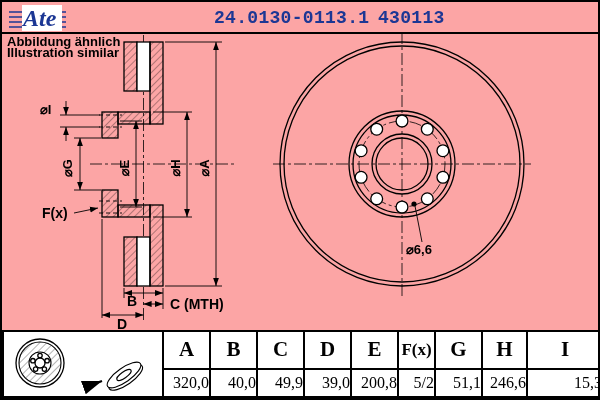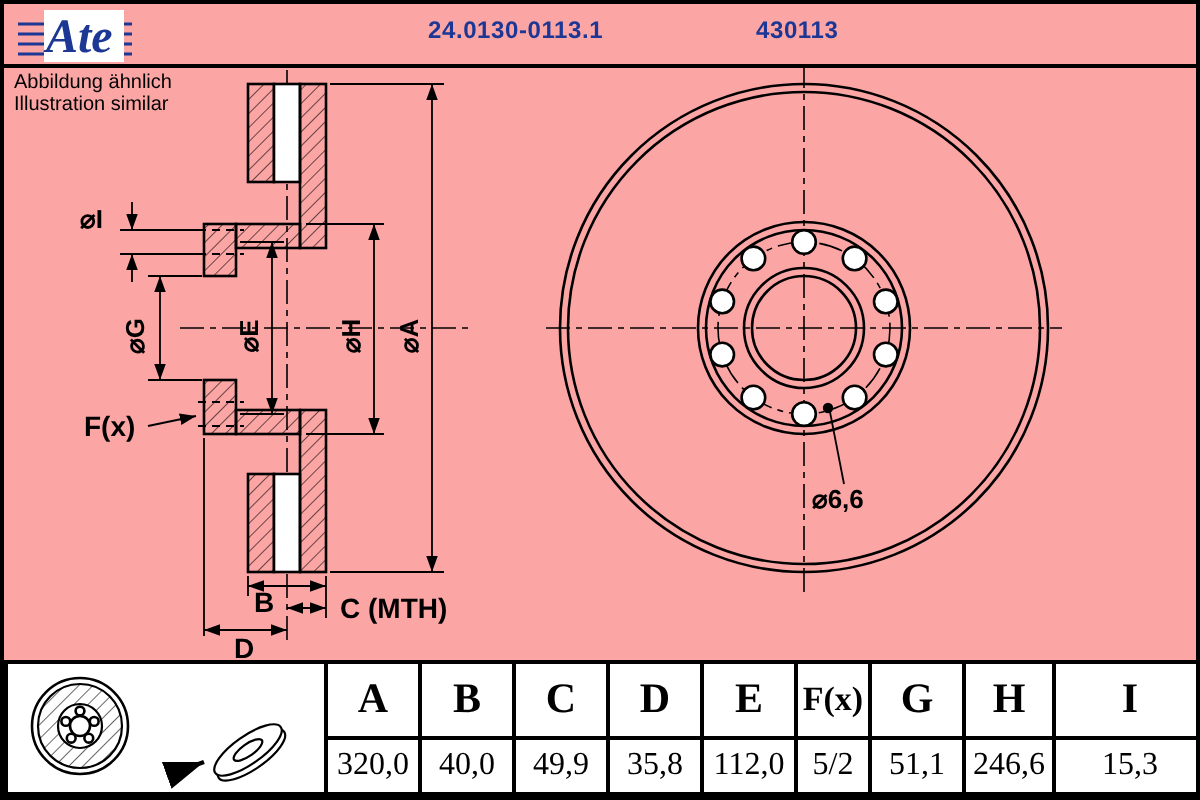--- a/index.html
+++ b/index.html
@@ -1,38 +1,38 @@
 <!DOCTYPE html>
 <html><head>
 <meta charset="utf-8">
 <style>
   * { margin:0; padding:0; box-sizing:border-box; }
   html,body { background:#e8e8e8; }
   body { font-family:"Liberation Sans",sans-serif; }
   .page { position:relative; width:600px; height:400px; background:#fca5a5; border:2px solid #000; overflow:hidden; }
   .hdr-rule { position:absolute; top:30px; left:0; width:100%; height:0; border-top:2px solid #000; z-index:3; }
   .logo-wrap { position:absolute; top:3px; left:6px; z-index:3; }
-  .pn { position:absolute; top:6px; font-weight:bold; font-size:12px; color:#1c3794; letter-spacing:.3px; z-index:3;
-        font-family:Liberation Sans, sans-serif; }
+  .pn { position:absolute; top:6px; font-weight:bold; font-size:18px; color:#1c3794; letter-spacing:.3px; z-index:3;
+        font-family:Liberation Mono, monospace; }
   .pn1 { left:212px; }
   .pn2 { left:376px; }
-  .note { position:absolute; top:34px; left:5px; font-size:10px; font-weight:normal; line-height:11px; color:#000; z-index:3; }
+  .note { position:absolute; top:34px; left:5px; font-size:13px; font-weight:bold; line-height:11px; color:#000; z-index:3; }
   svg.drawing { position:absolute; top:0; left:0; width:600px; height:400px; z-index:1; }
   .thin { stroke:#000; stroke-width:0.9; fill:none; }
   .ln   { stroke:#000; stroke-width:1.3; fill:#fff; }
   .lnn  { stroke:#000; stroke-width:1.3; fill:none; }
   .cl   { stroke:#000; stroke-width:0.8; stroke-dasharray:12 3 3 3; fill:none; }
   .dash { stroke:#000; stroke-width:0.9; stroke-dasharray:4 3; fill:none; }
   .dim  { font:600 13px "Liberation Sans",sans-serif; fill:#000; }
   .dim2 { font:700 14px "Liberation Sans",sans-serif; fill:#000; }
   table.dims { position:absolute; left:0; bottom:0; width:600px; height:68px; border-collapse:collapse;
                background:#fff; table-layout:fixed; z-index:4; }
   table.dims th, table.dims td { border:2px solid #000; text-align:center; vertical-align:middle; padding:0; color:#000; }
   table.dims th { font:bold 21px "Liberation Serif",serif; }
-  table.dims td.v { font:16px "Liberation Serif",serif; }
+  table.dims td.v { font:16px "Liberation Serif",serif;text-align:right; }
   td.icon-cell svg { display:block; }
 </style>
 </head>
 <body>
 
 <div class="page">
 
   <div class="logo-wrap">
     <svg width="62" height="26" viewBox="0 0 62 26">
       <g>
@@ -203,22 +203,22 @@
       <th>E</th>
       <th style="font-size:17px">F(x)</th>
       <th>G</th>
       <th>H</th>
       <th>I</th>
     </tr>
     <tr>
       <td class="v">320,0</td>
       <td class="v">40,0</td>
       <td class="v">49,9</td>
-      <td class="v">35,8</td>
-      <td class="v">112,0</td>
+      <td class="v">39,0</td>
+      <td class="v">200,8</td>
       <td class="v">5/2</td>
       <td class="v">51,1</td>
       <td class="v">246,6</td>
       <td class="v">15,3</td>
     </tr>
   </tbody>
     </table>
 </div>
 
 </body></html>

